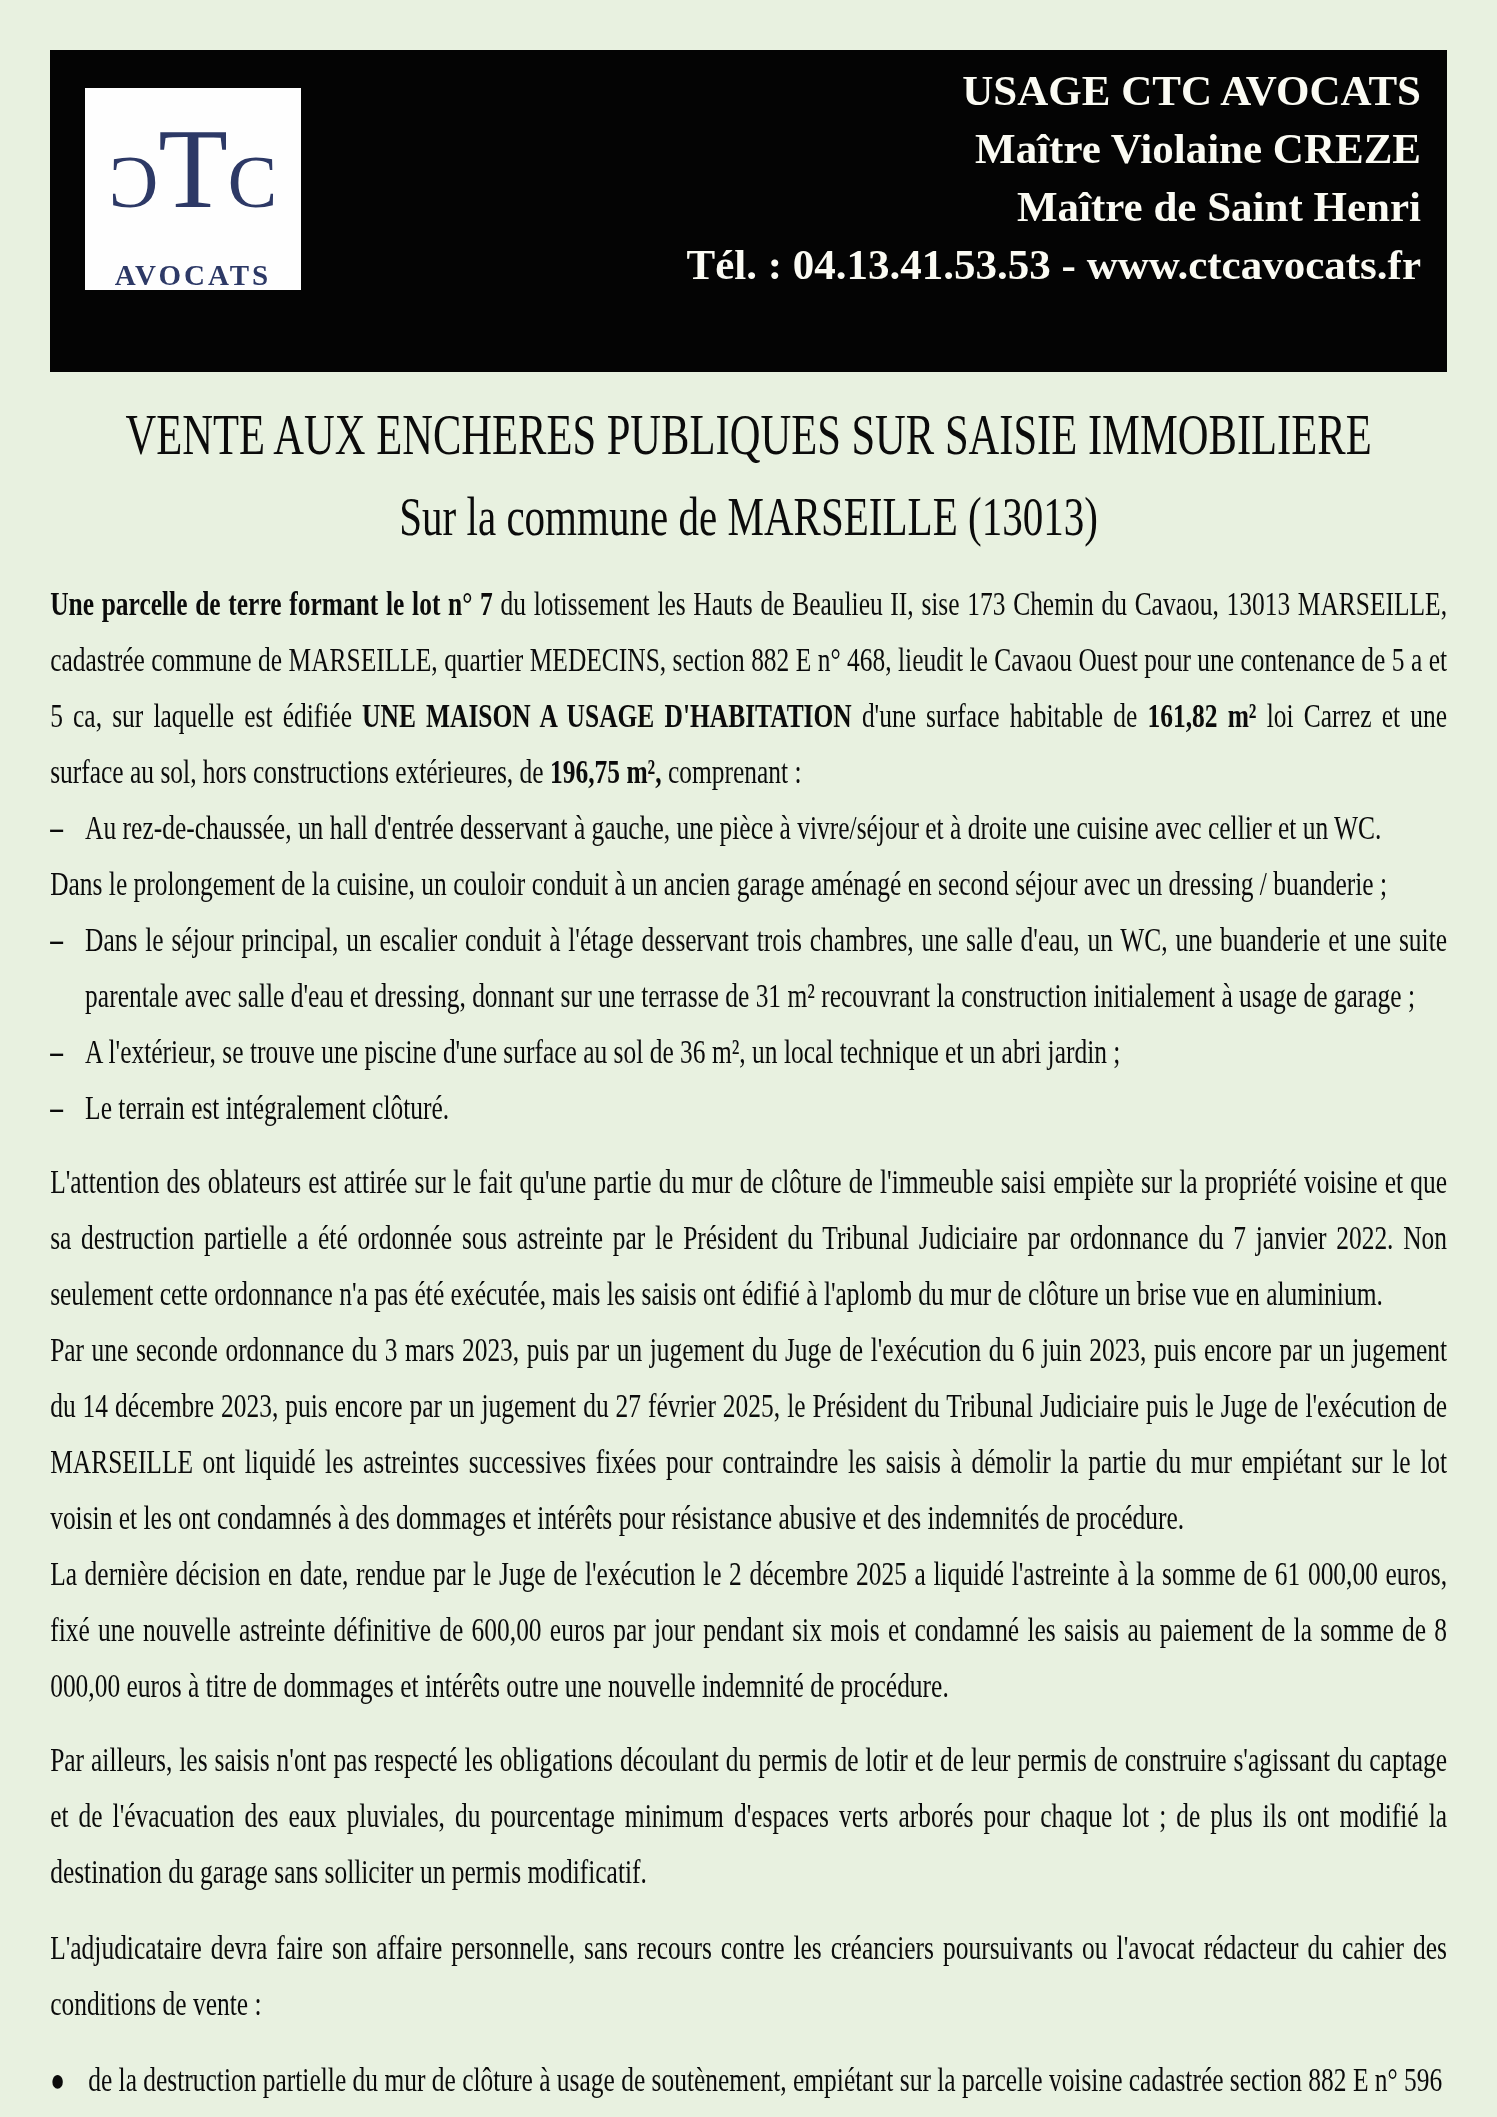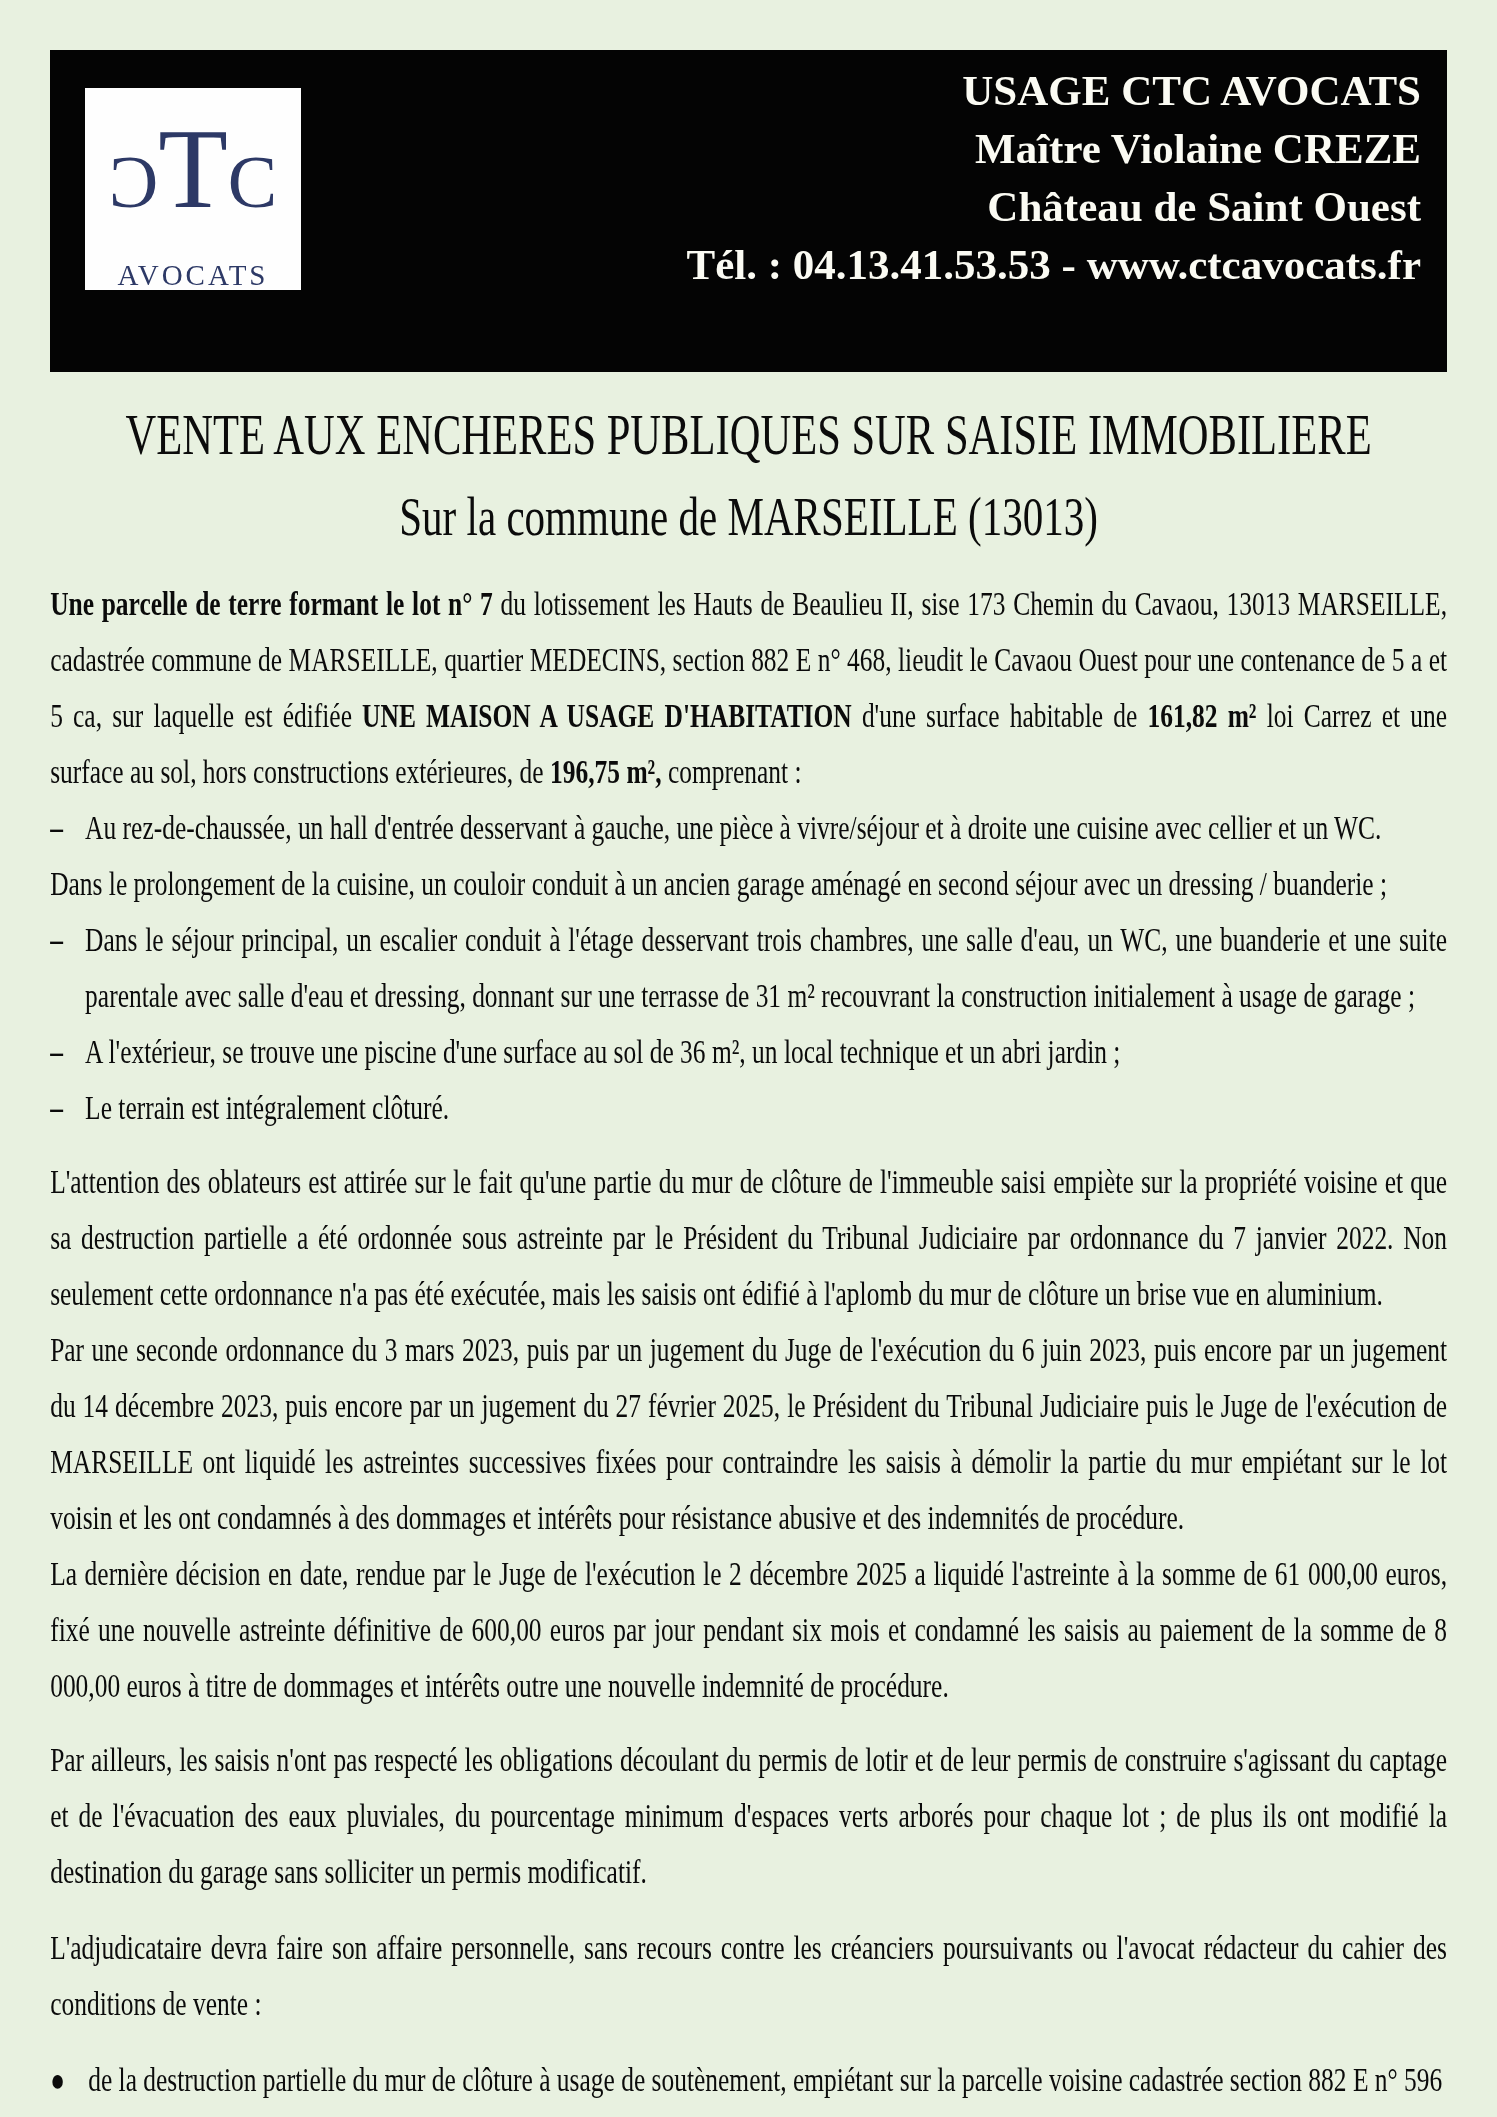--- a/index.html
+++ b/index.html
@@ -31,21 +31,21 @@
     padding-top: 26px;
     color: #2d3966;
     white-space: nowrap;
     line-height: 110px;
   }
   .logo-c { font-size: 74px; display: inline-block; }
   .logo-c.rev { transform: scaleX(-1); }
   .logo-t { font-size: 114px; display: inline-block; }
   .logo-sub {
     color: #2d3966;
-    font-weight: normal;
+    font-weight: bold;
     font-size: 29px;
     letter-spacing: 3px;
     margin-top: 2px;
   }
   .banner-right {
     position: absolute;
     right: 26px; top: 12px;
     text-align: right;
     color: #fbfbf3;
     font-weight: bold;
@@ -102,21 +102,21 @@
 
   <header class="banner">
     <div class="logo-box">
       <div class="logo-letters"><span class="logo-c rev">C</span><span class="logo-t">T</span><span class="logo-c">C</span>
       </div>
       <div class="logo-sub">AVOCATS</div>
     </div>
     <div class="banner-right">
       <div>USAGE CTC AVOCATS</div>
       <div>Maître Violaine CREZE</div>
-      <div>Château de Saint Ouest</div>
+      <div>Maître de Saint Henri</div>
       <div>Tél. : 04.13.41.53.53 - www.ctcavocats.fr</div>
     </div>
   </header>
 
   <div class="condensed">
     <h1 class="title1">VENTE AUX ENCHERES PUBLIQUES SUR SAISIE IMMOBILIERE</h1>
     <h2 class="title2">Sur la commune de MARSEILLE (13013)</h2>
 
     <div class="bodytext">
 

